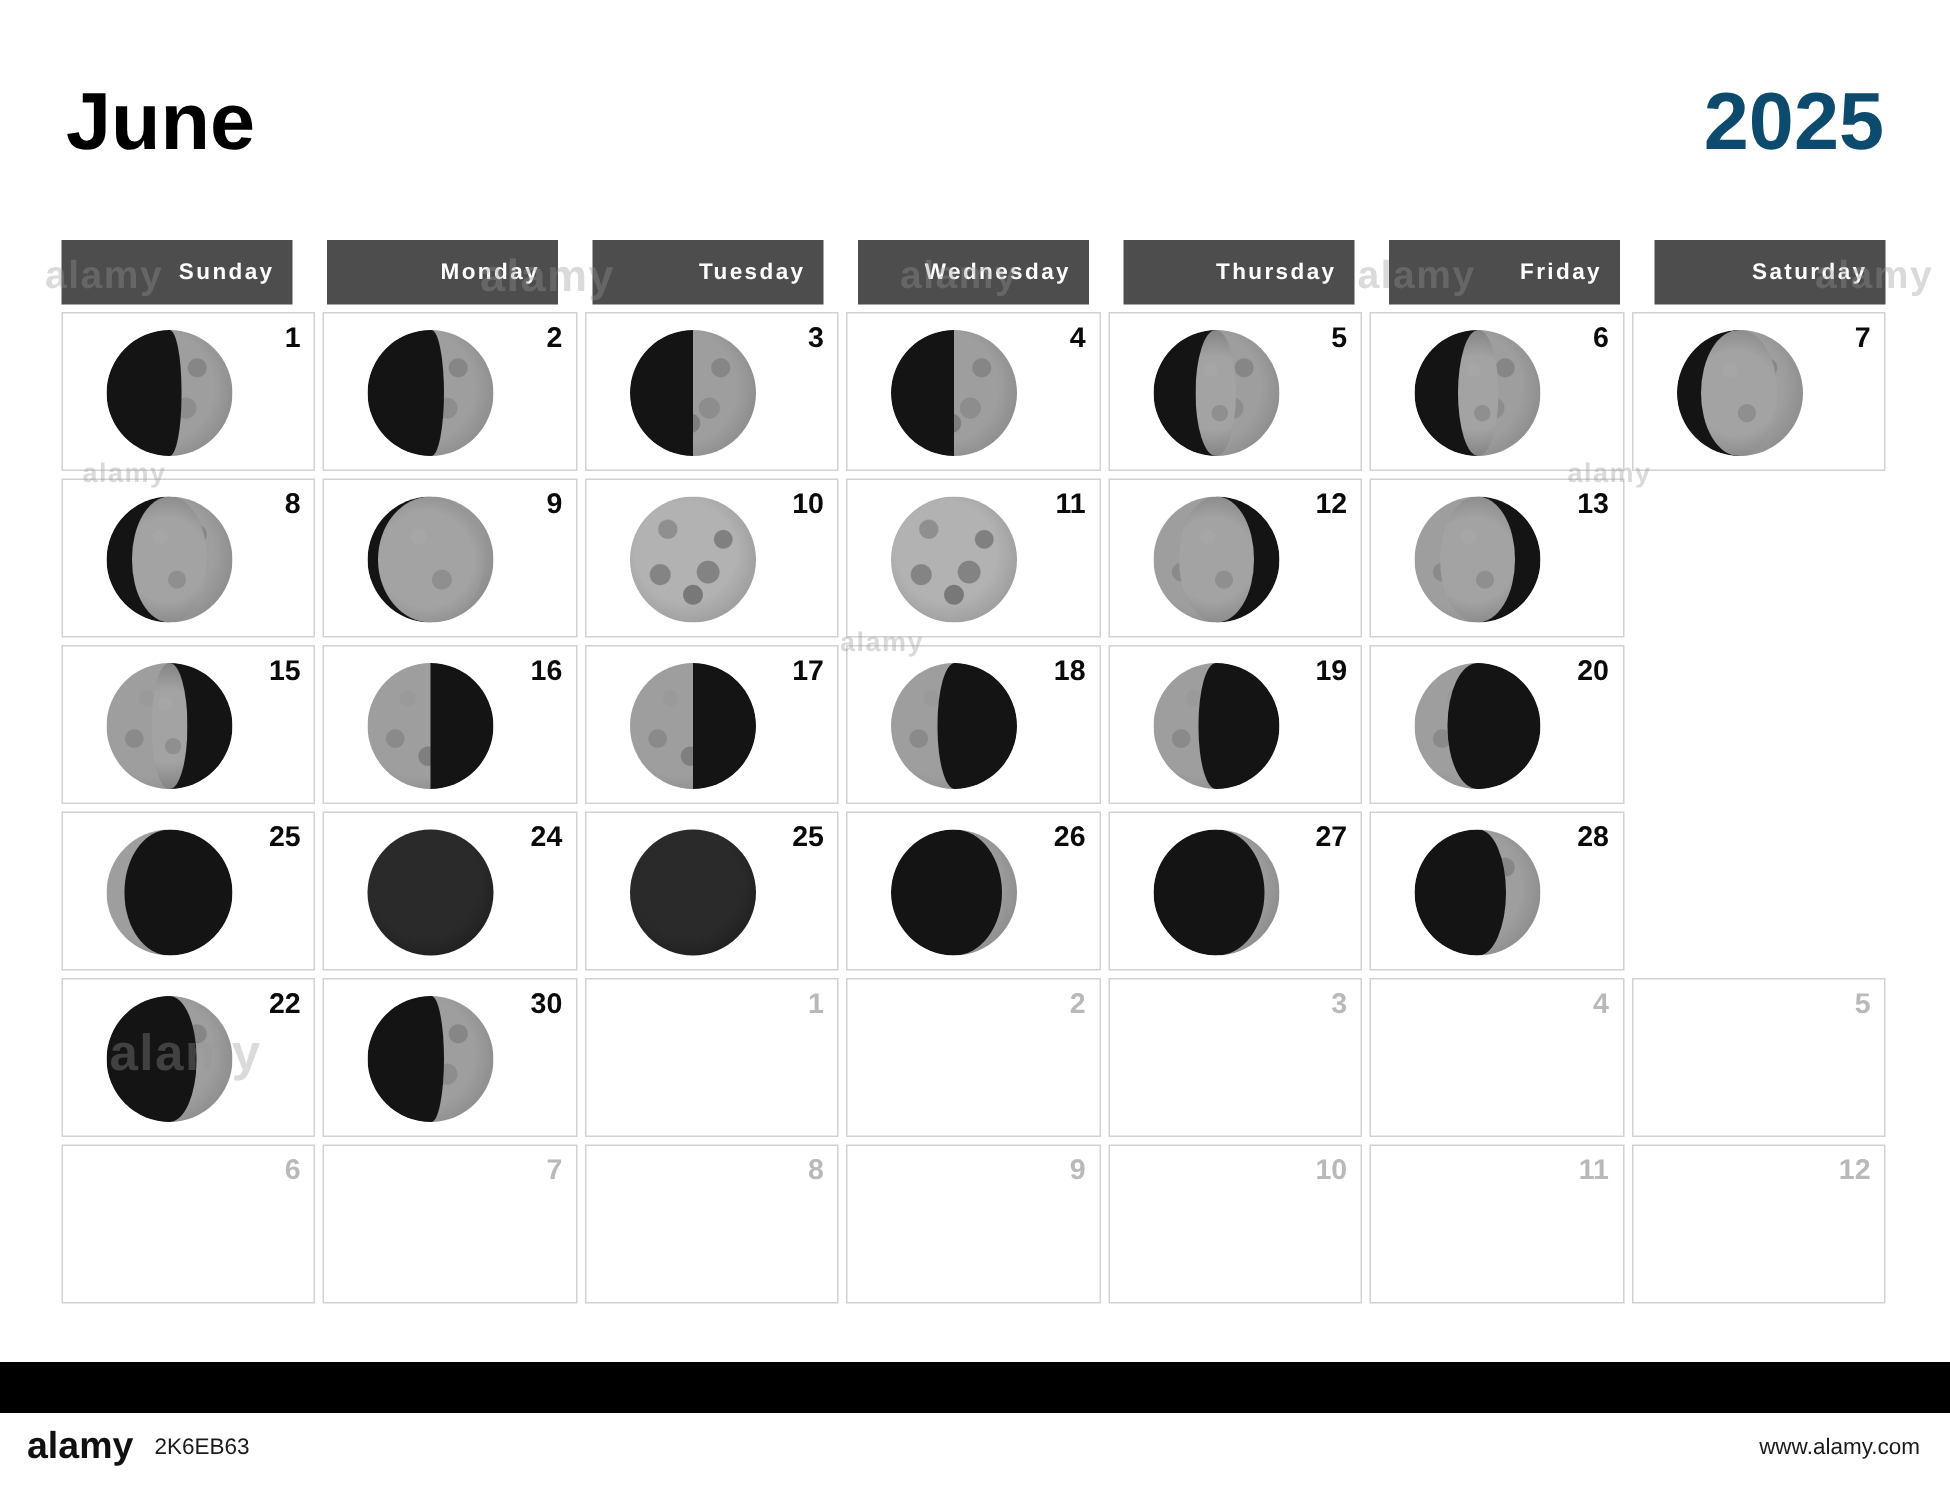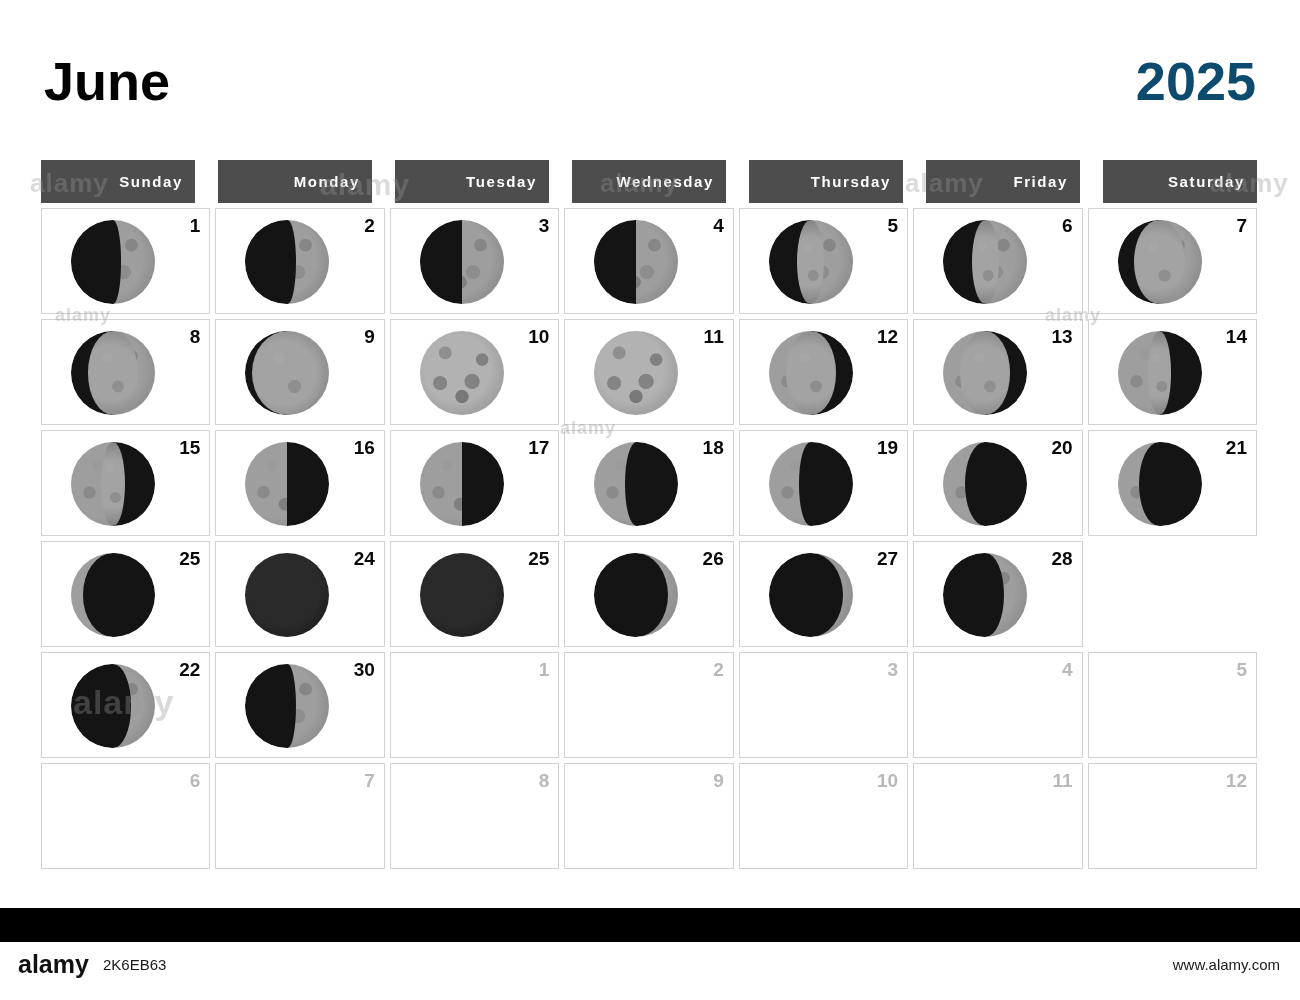--- a/index.html
+++ b/index.html
@@ -372,31 +372,20 @@
           <div class="moon-wrap">
             <div class="moon">
               <div class="shadow">
                 <div class="half right"></div>
                 <div class="lens lit" style="width: 50.4px; left: 16.8px;"></div>
               </div>
             </div>
           </div>
           <div class="day-num">13</div>
         </div>
-        <div class="day-cell">
-          <div class="moon-wrap">
-            <div class="moon">
-              <div class="shadow">
-                <div class="half right"></div>
-                <div class="lens lit" style="width: 23.52px; left: 30.24px;"></div>
-              </div>
-            </div>
-          </div>
-          <div class="day-num">14</div>
-        </div>
       </div>
       <div class="week">
         <div class="day-cell">
           <div class="moon-wrap">
             <div class="moon">
               <div class="shadow">
                 <div class="half right"></div>
                 <div class="lens lit" style="width: 23.52px; left: 30.24px;"></div>
               </div>
             </div>
@@ -450,31 +439,20 @@
         <div class="day-cell">
           <div class="moon-wrap">
             <div class="moon">
               <div class="shadow">
                 <div class="half right"></div>
                 <div class="lens" style="width: 40.32px; left: 21.84px;"></div>
               </div>
             </div>
           </div>
           <div class="day-num">20</div>
-        </div>
-        <div class="day-cell">
-          <div class="moon-wrap">
-            <div class="moon">
-              <div class="shadow">
-                <div class="half right"></div>
-                <div class="lens" style="width: 40.32px; left: 21.84px;"></div>
-              </div>
-            </div>
-          </div>
-          <div class="day-num">21</div>
         </div>
       </div>
       <div class="week">
         <div class="day-cell">
           <div class="moon-wrap">
             <div class="moon">
               <div class="shadow">
                 <div class="half right"></div>
                 <div class="lens" style="width: 60.48px; left: 11.76px;"></div>
               </div>

